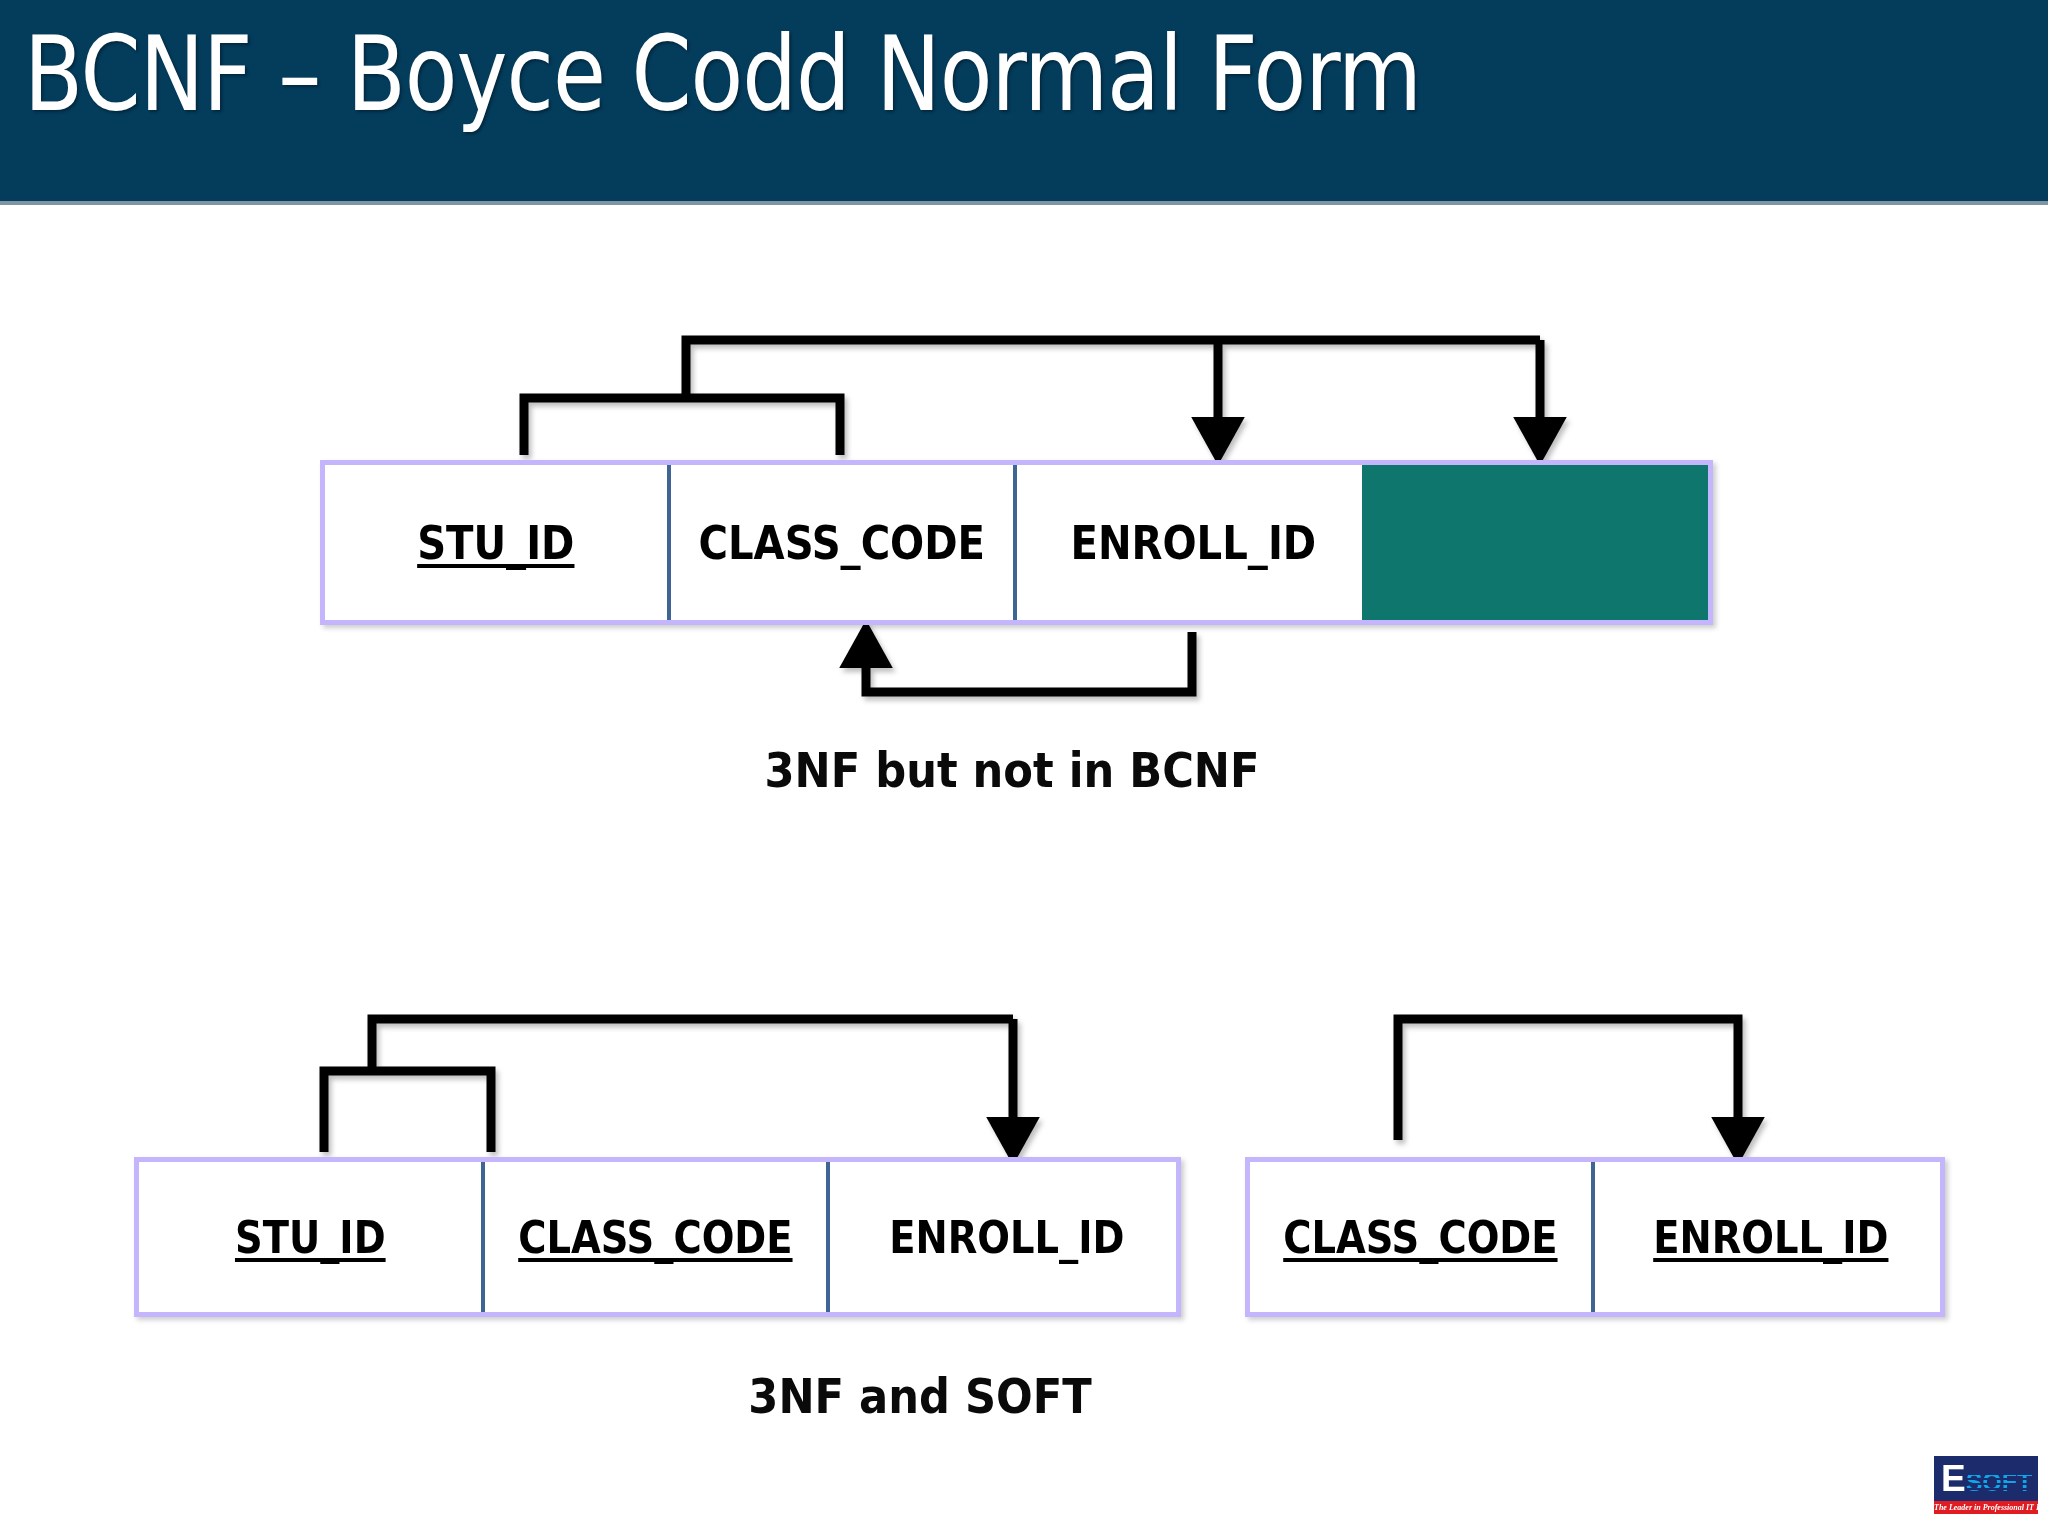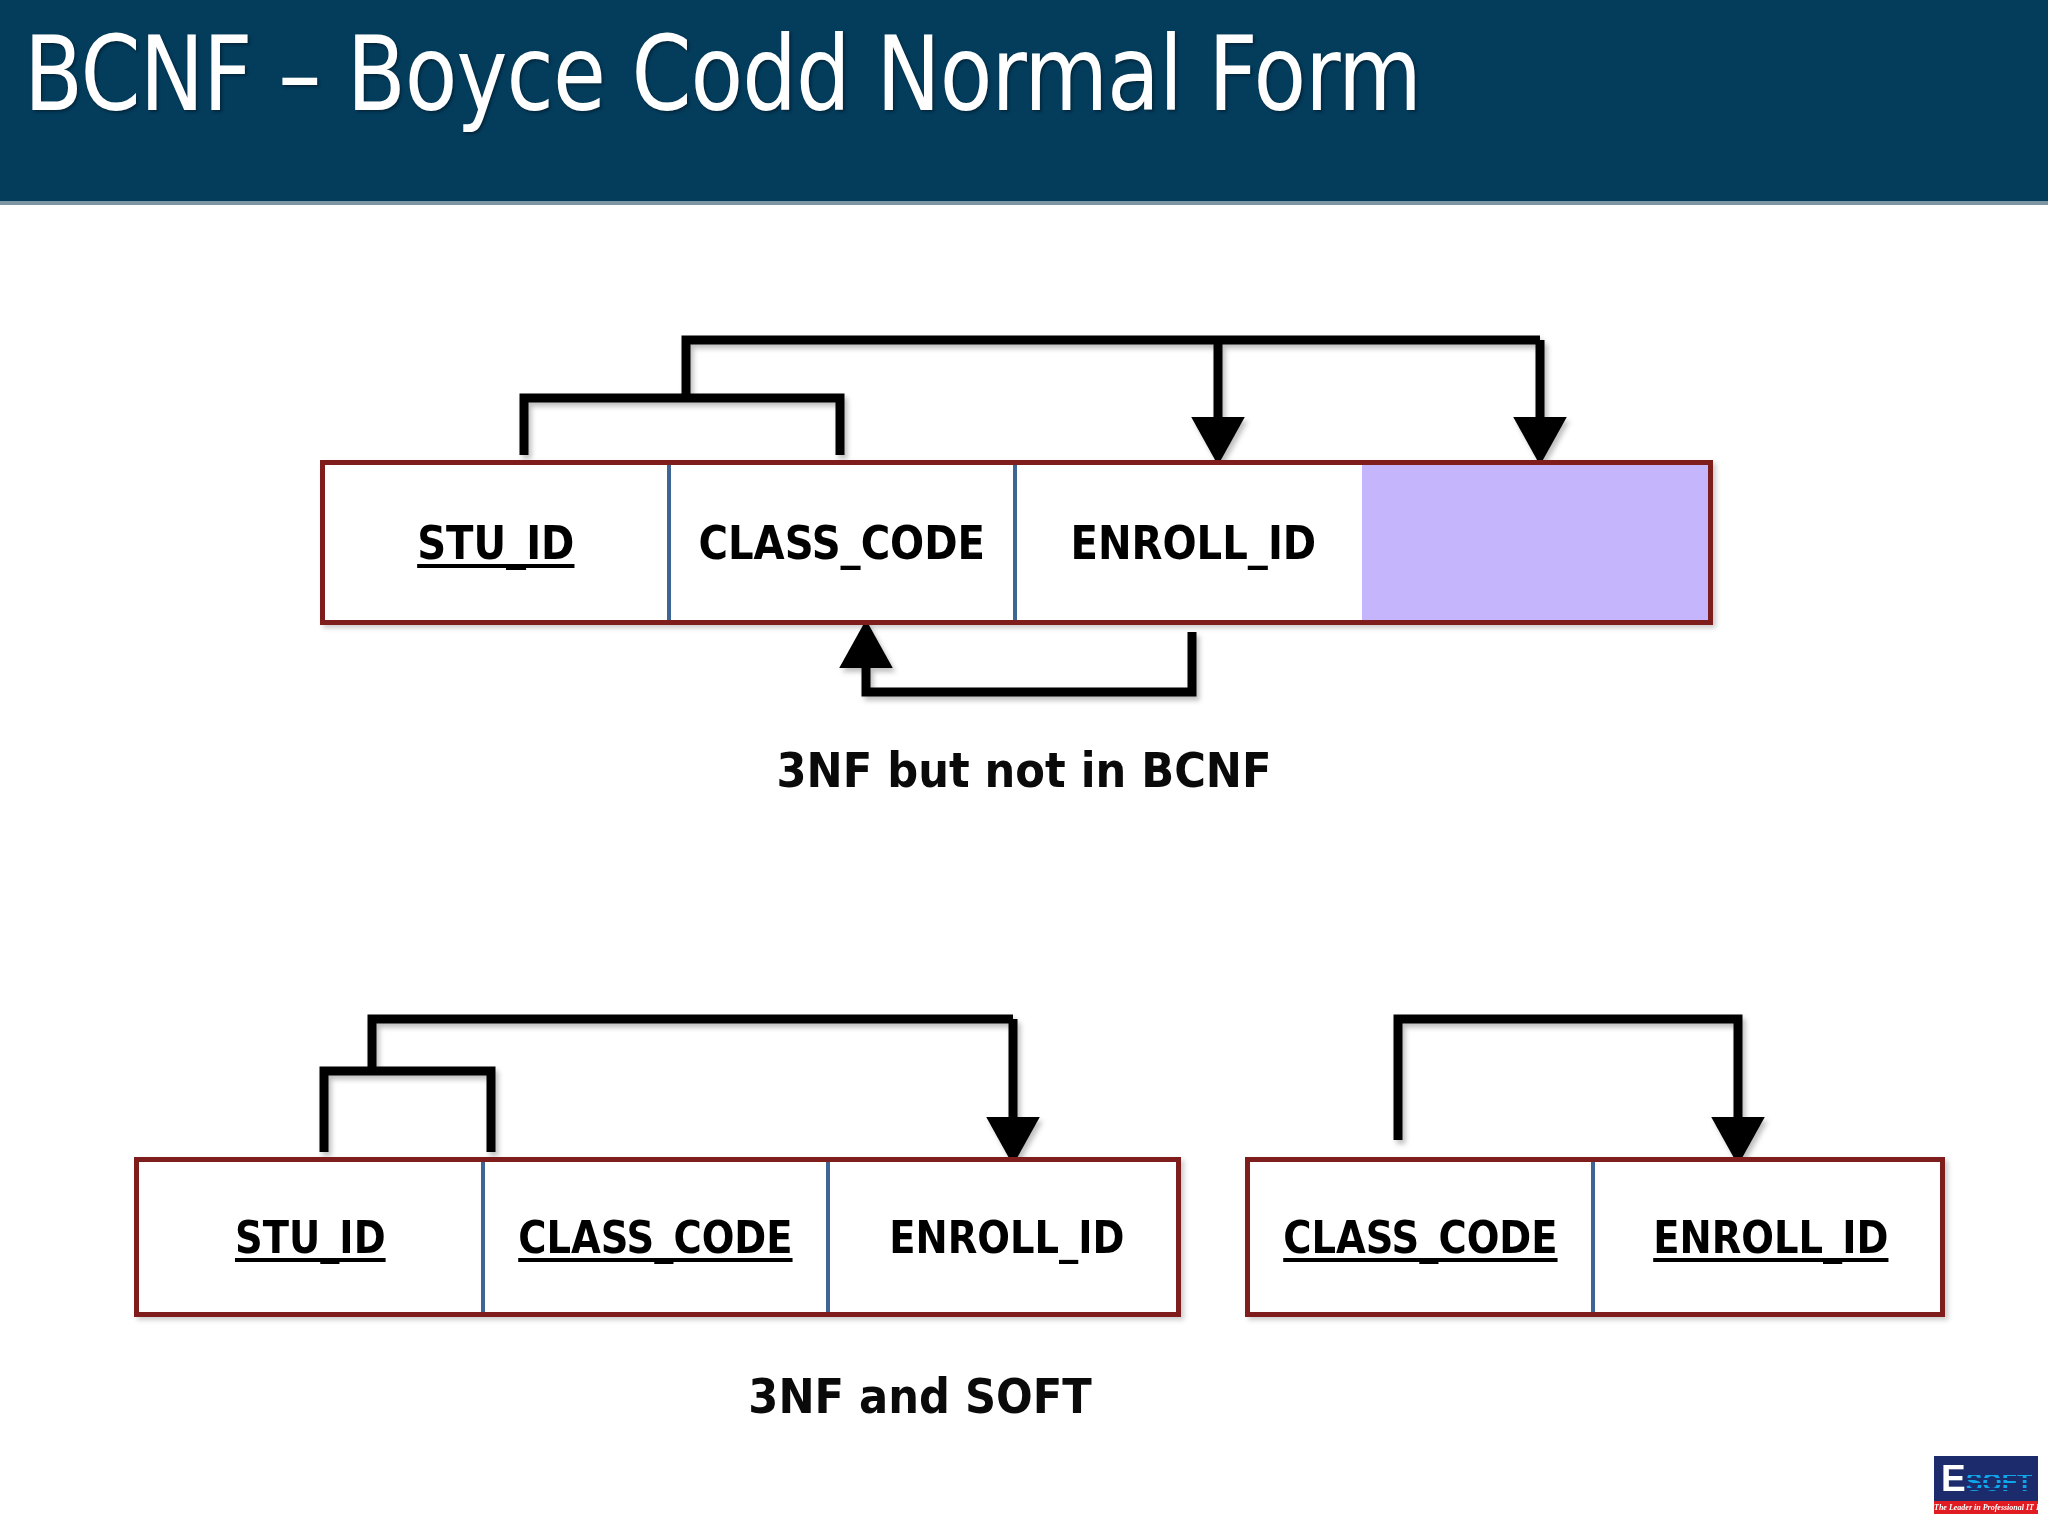--- a/index.html
+++ b/index.html
@@ -46,22 +46,22 @@
     text-shadow: 2px 2px 3px rgba(0,0,0,0.35);
     transform: scaleX(0.92);
     transform-origin: left top;
   }
 
   
   .relation {
     position: absolute;
     display: flex;
     box-sizing: border-box;
-    border: 5px solid #7f1d1d;
-    background: #c4b5fd;
+    border: 5px solid #c4b5fd;
+    background: #0f766e;
     box-shadow: 3px 3px 5px rgba(0,0,0,0.20);
   }
   .rel-cell {
     box-sizing: border-box;
     border-right: 4px solid #3E6593;
     display: flex;
     align-items: center;
     justify-content: center;
     background: #ffffff;
   }
@@ -111,21 +111,21 @@
   
   .caption {
     position: absolute;
     font-family: "DejaVu Sans Condensed", "Liberation Sans Narrow", "Liberation Sans", sans-serif;
     font-weight: bold;
     color: #0A0A0A;
     white-space: nowrap;
     text-align: center;
   }
   #caption-top {
-    left: 524px; top: 742px; width: 1000px;
+    left: 512px; top: 742px; width: 1000px;
     font-size: 48px;
   }
   #caption-bottom {
     left: 420px; top: 1368px; width: 1000px;
     font-size: 48px;
   }
 
   
   #esoft-logo {
     position: absolute;

